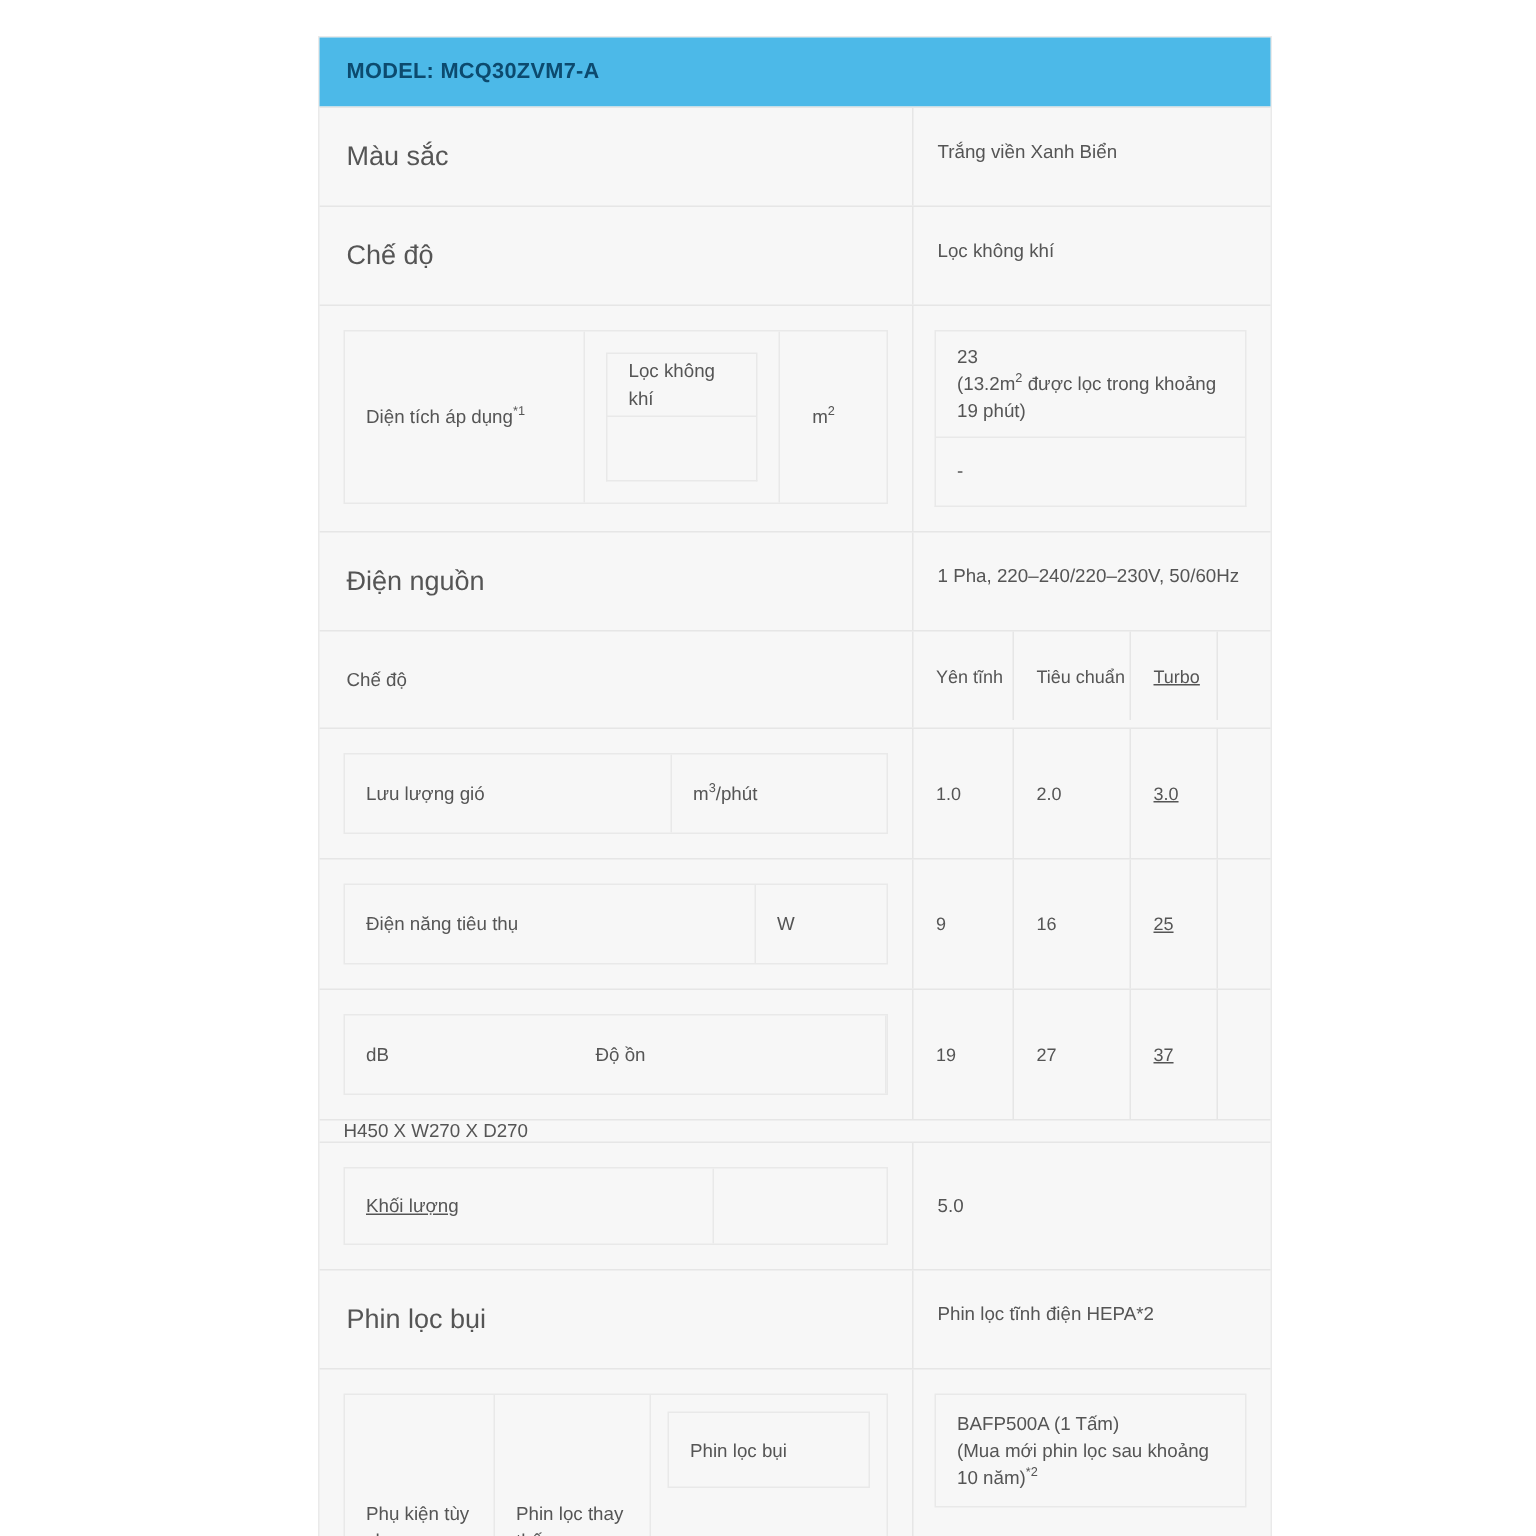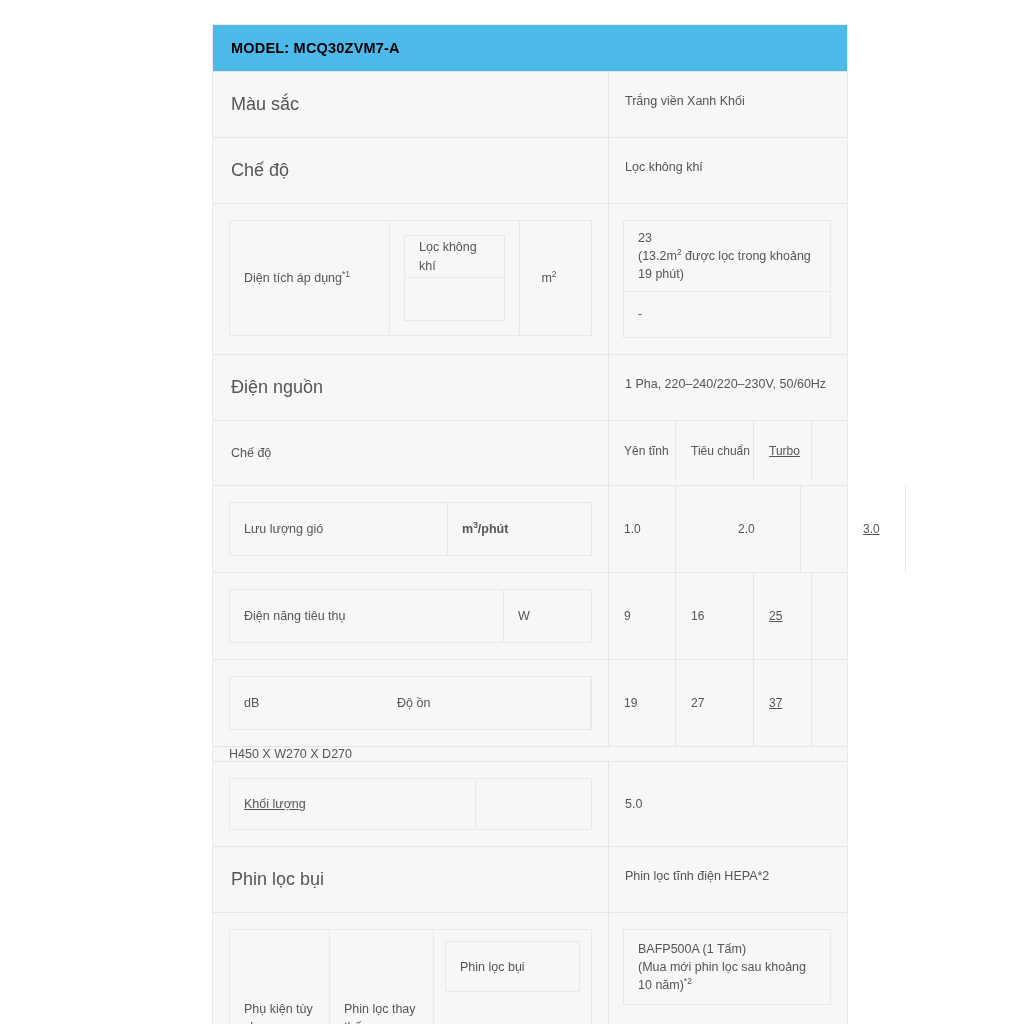--- a/index.html
+++ b/index.html
@@ -25,21 +25,21 @@
     top: 24px;
     width: 636px;
     background: #f7f7f7;
     border: 1px solid #eaeaea;
     box-sizing: border-box;
   }
 
   
   .model-header {
     background: #4cb9e8;
-    color: #000000;
+    color: #0c4a6e;
     font-size: 14.5px;
     font-weight: bold;
     letter-spacing: 0.2px;
     padding: 15px 0 15px 18px;
     box-sizing: border-box;
   }
 
   
   .row {
     display: flex;
@@ -183,21 +183,21 @@
 
     <div class="model-header" style="background: rgb(76, 185, 232);">
       <span>MODEL: MCQ30ZVM7-A</span>
     </div>
 
     <div class="row">
       <div class="col-left">
         <div class="simple-label">Màu sắc</div>
       </div>
       <div class="col-right">
-        <div class="simple-value">Trắng viền Xanh Khối</div>
+        <div class="simple-value">Trắng viền Xanh Biển</div>
       </div>
     </div>
 
     <div class="row">
       <div class="col-left">
         <div class="simple-label">Chế độ</div>
       </div>
       <div class="col-right">
         <div class="simple-value">Lọc không khí</div>
       </div>
@@ -253,27 +253,27 @@
           <div class="mode-col w3">Turbo</div>
           <div class="mode-col wlast"></div>
         </div>
       </div>
     </div>
 
     <div class="row metric-row mode-body">
       <div class="col-left">
         <div class="nest metric-nest">
           <div class="nest-cell nest-div" style="width:218px;flex:0 0 218px;">Lưu lượng gió</div>
-          <div class="nest-cell" style="flex:1 1 auto;font-weight:bold;">
+          <div class="nest-cell" style="flex:1 1 auto;">
             <span><span>m</span><sup>3</sup><span>/phút</span></span>
           </div>
         </div>
       </div>
       <div class="col-right">
-        <div class="mode-cols" style="height:100%;gap:47px;">
+        <div class="mode-cols" style="height:100%;">
           <div class="mode-col w1">1.0</div>
           <div class="mode-col w2">2.0</div>
           <div class="mode-col w3">3.0</div>
           <div class="mode-col wlast"></div>
         </div>
       </div>
     </div>
 
     <div class="row metric-row mode-body">
       <div class="col-left">

